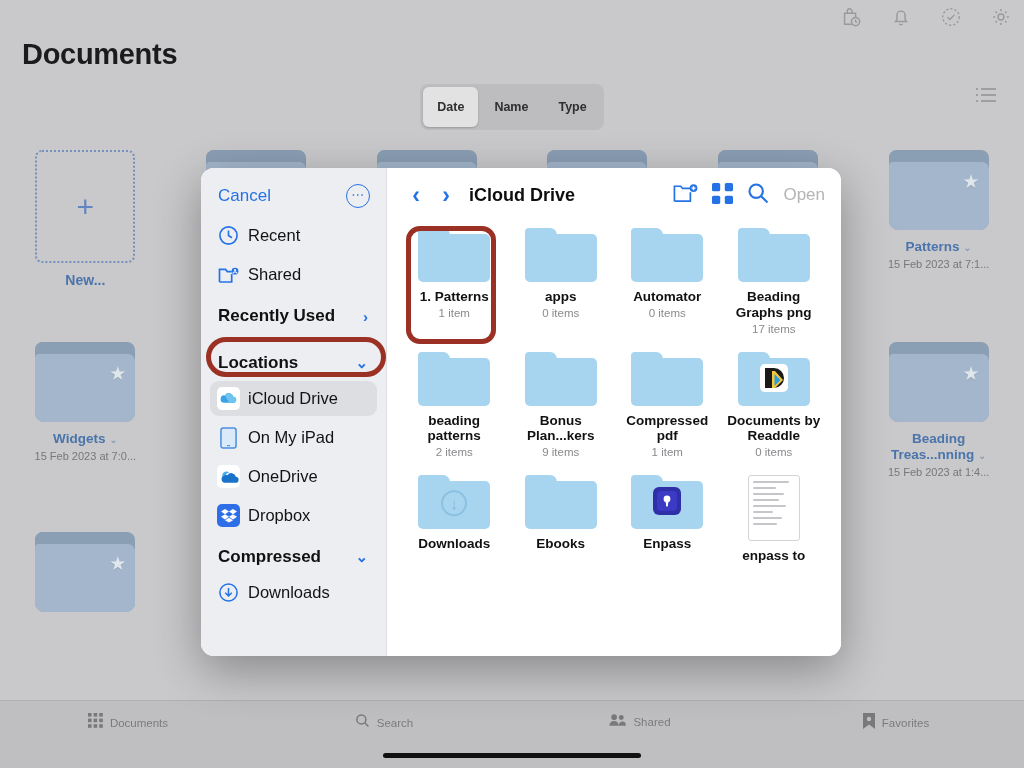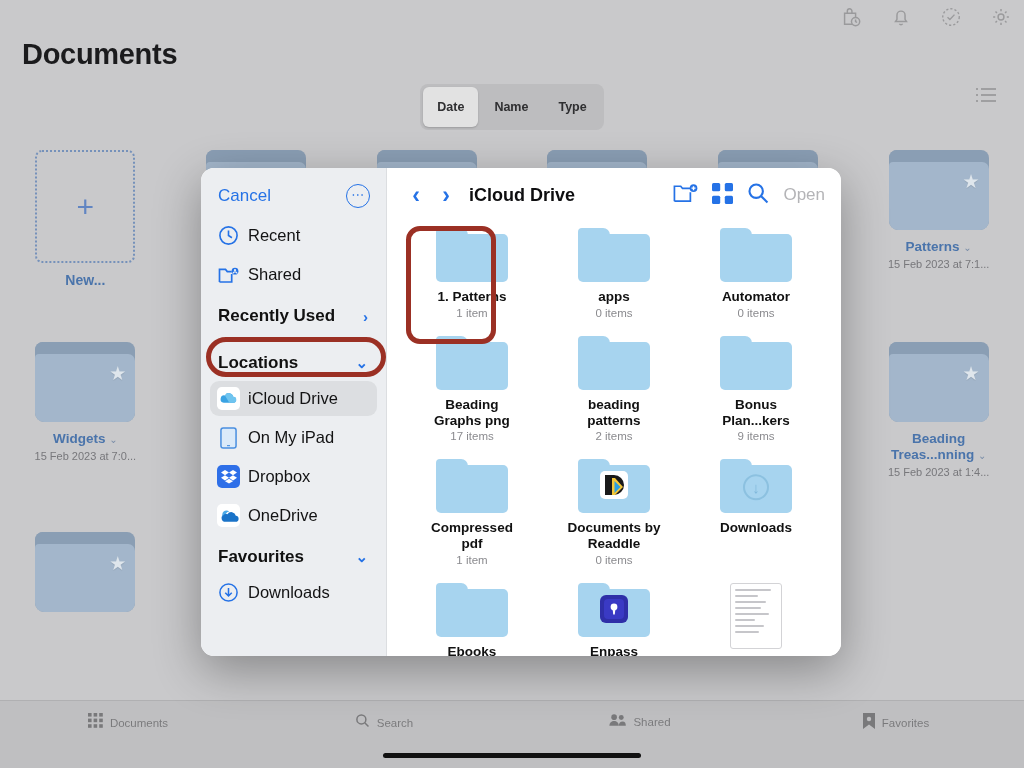--- a/index.html
+++ b/index.html
@@ -151,21 +151,21 @@
   .br-top {
     display: flex; align-items: center; gap: 0px; height: 54px;
     padding: 0 16px 0 14px;
   }
   .navbtn { color: #2572e6; font-size: 23px; font-weight: 600; width: 30px; text-align: center; line-height: 1;}
   .br-title { font-size: 18px; font-weight: bold; color: #0e0e10; margin-left: 8px; }
   .br-actions { margin-left: auto; display: flex; align-items: center; gap: 14px; }
   .open-btn { font-size: 17px; color: #b4b4b7; font-weight: 500; }
 
   .filegrid {
-    display: grid; grid-template-columns: repeat(3, 1fr);
+    display: grid; grid-template-columns: repeat(4, 1fr);
     padding: 6px 14px 0 14px; row-gap: 17px;
   }
   .fcell { display: flex; flex-direction: column; align-items: center; position: relative; }
   .ffolder { width: 72px; height: 54px; position: relative; }
   .ffolder .tabtop {
     position: absolute; left: 0; top: 0; width: 32px; height: 8px;
     background: #a7d4ef; border-radius: 4px 7px 0 0;
   }
   .ffolder .front {
     position: absolute; left: 0; top: 6px; width: 72px; height: 48px;
@@ -481,43 +481,43 @@
       <div class="sb-row">
         <span class="sb-icon">
           <svg width="17" height="22" viewBox="0 0 18 23" fill="none" stroke="#4a8fe0" stroke-width="1.6">
             <rect x="1" y="1" width="16" height="21" rx="2.4" fill="#dbeaf9"></rect>
             <path d="M7.4 19.6h3.2" stroke-width="1.2"></path>
           </svg>
         </span>
         <span class="lbl">On My iPad</span>
       </div>
       <div class="sb-row">
+        <span class="appicon" style="background:#fff;">
+          <svg width="22" height="16" viewBox="0 0 22 16">
+            <path d="M6 13.8h11.4a3 3 0 0 0 .4-6 4.6 4.6 0 0 0-8.4-1.6A3.4 3.4 0 0 0 6 13.8z" fill="#1a73c8"></path>
+            <path d="M4.6 9.2a3.6 3.6 0 0 1 3.2-3.2 4.3 4.3 0 0 1 3.4-2.6c-.7-.5-1.6-.8-2.6-.8a4.4 4.4 0 0 0-4.3 3.6z" fill="#4aa9e8"></path>
+          </svg>
+        </span>
+        <span class="lbl">OneDrive</span>
+      </div>
+      <div class="sb-row">
         <span class="appicon" style="background:#2e6fe8;">
           <svg width="16" height="15" viewBox="0 0 16 15" fill="#fff">
             <path d="M4 1L0 3.6l4 2.6 4-2.6z"></path>
               <path d="M12 1l4 2.6-4 2.6-4-2.6z"></path>
             <path d="M0 8.8l4-2.6 4 2.6-4 2.6z"></path>
               <path d="M16 8.8l-4-2.6-4 2.6 4 2.6z"></path>
             <path d="M4 12.2l4-2.5 4 2.5-4 2.4z"></path>
           </svg>
         </span>
         <span class="lbl">Dropbox</span>
       </div>
-      <div class="sb-row">
-        <span class="appicon" style="background:#fff;">
-          <svg width="22" height="16" viewBox="0 0 22 16">
-            <path d="M6 13.8h11.4a3 3 0 0 0 .4-6 4.6 4.6 0 0 0-8.4-1.6A3.4 3.4 0 0 0 6 13.8z" fill="#1a73c8"></path>
-            <path d="M4.6 9.2a3.6 3.6 0 0 1 3.2-3.2 4.3 4.3 0 0 1 3.4-2.6c-.7-.5-1.6-.8-2.6-.8a4.4 4.4 0 0 0-4.3 3.6z" fill="#4aa9e8"></path>
-          </svg>
-        </span>
-        <span class="lbl">OneDrive</span>
-      </div>
 
       <div class="sb-head">
-        <span class="htxt">Favourites</span>
+        <span class="htxt">Compressed</span>
         <span class="chv">⌄</span>
       </div>
       <div class="sb-row">
         <span class="sb-icon">
           <svg width="21" height="21" viewBox="0 0 22 22" fill="none" stroke="#2572e6" stroke-width="1.6">
             <circle cx="11" cy="11" r="9"></circle>
               <path d="M11 6.2v8.2M7.6 11.2L11 14.6l3.4-3.4"></path>
           </svg>
         </span>
         <span class="lbl">Downloads</span>

